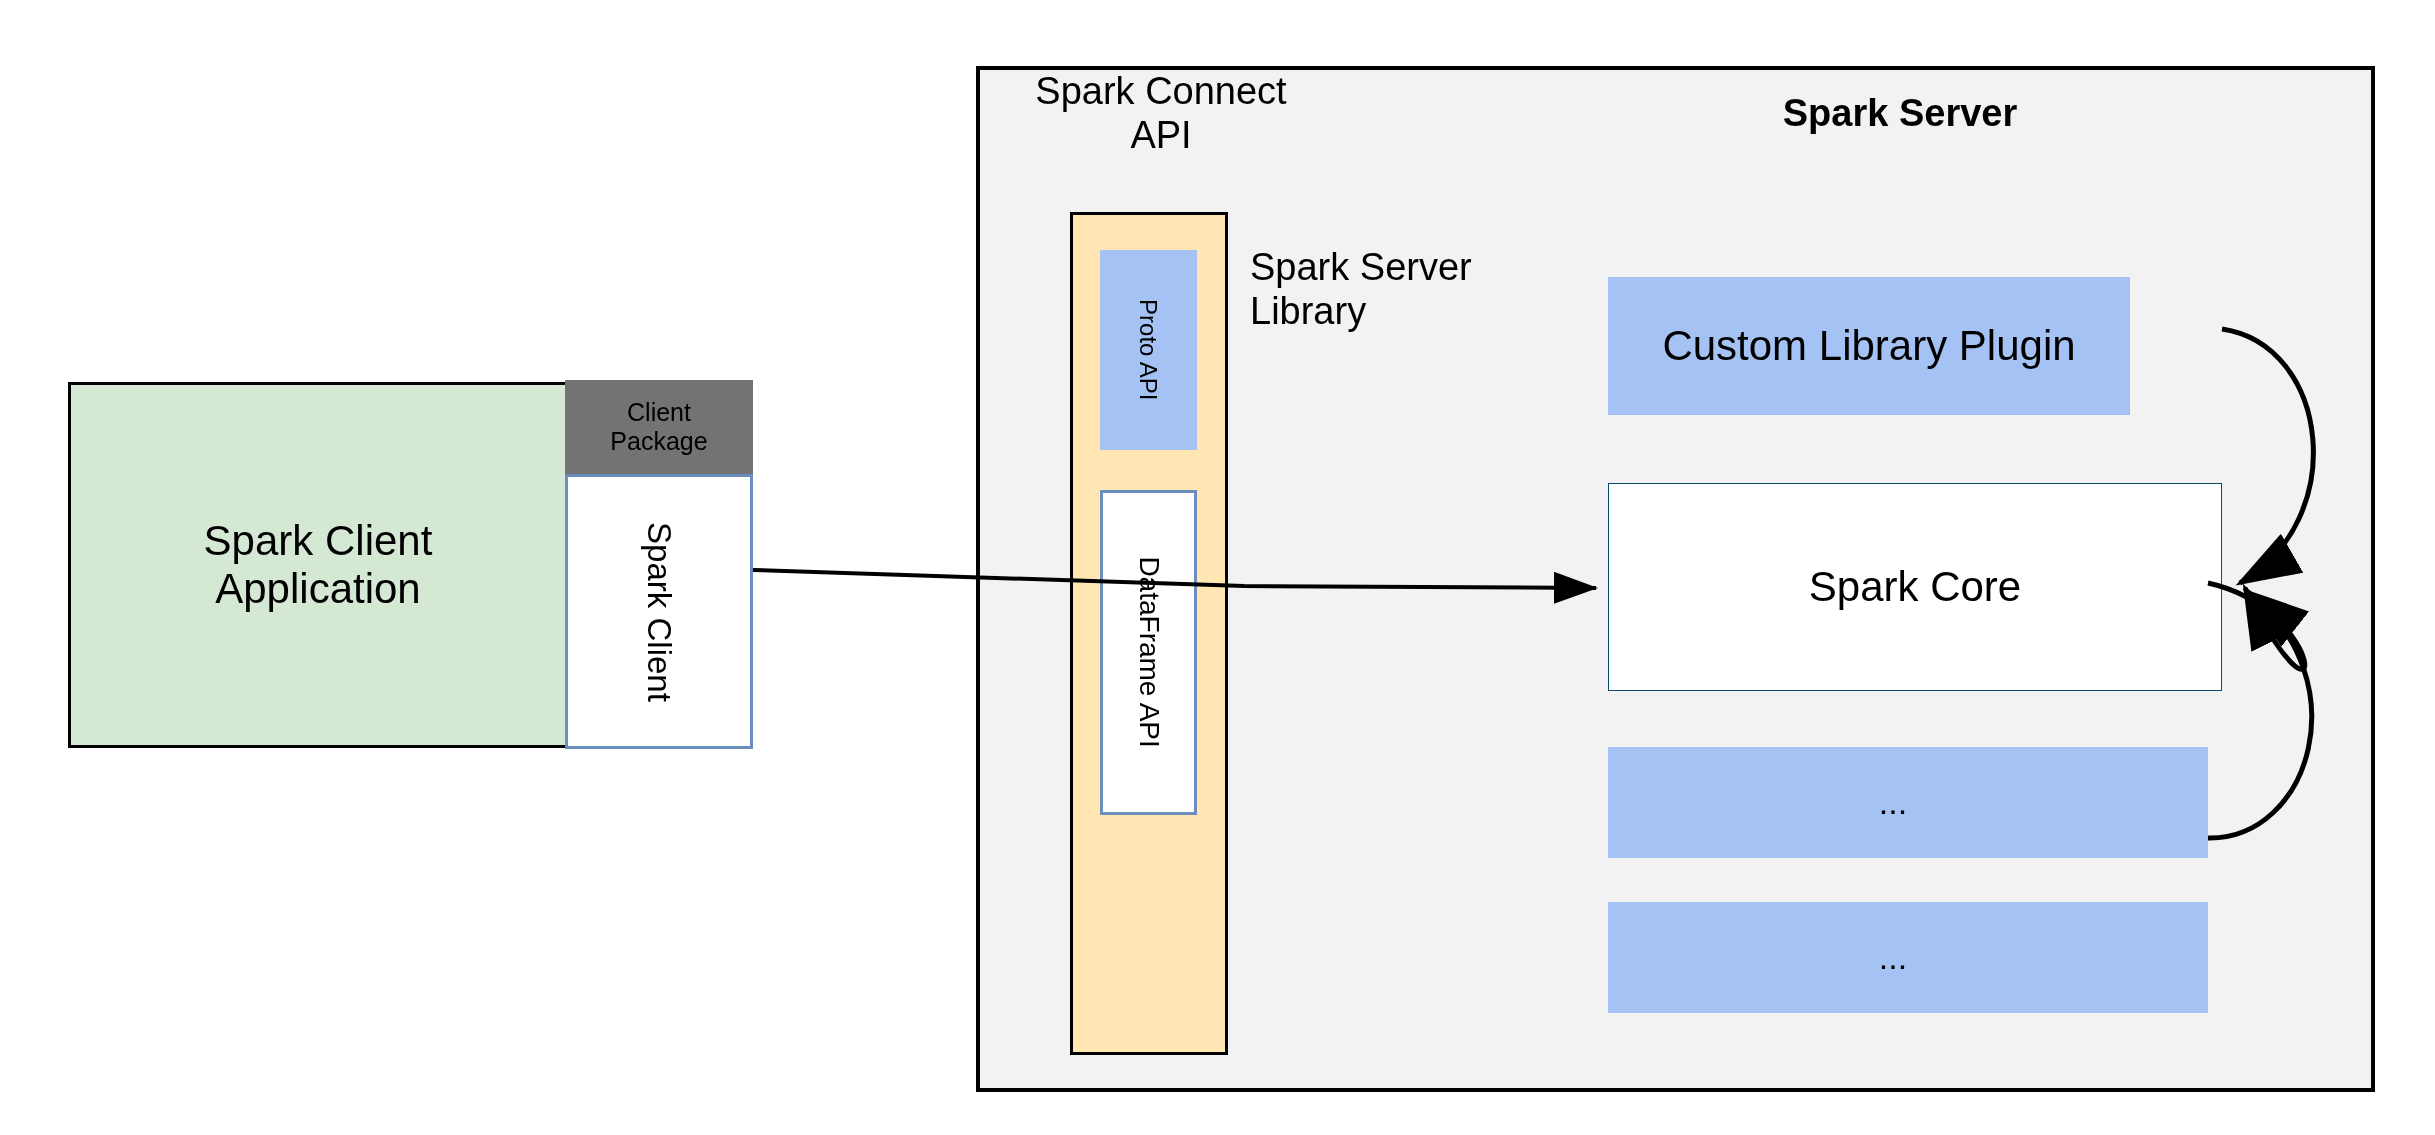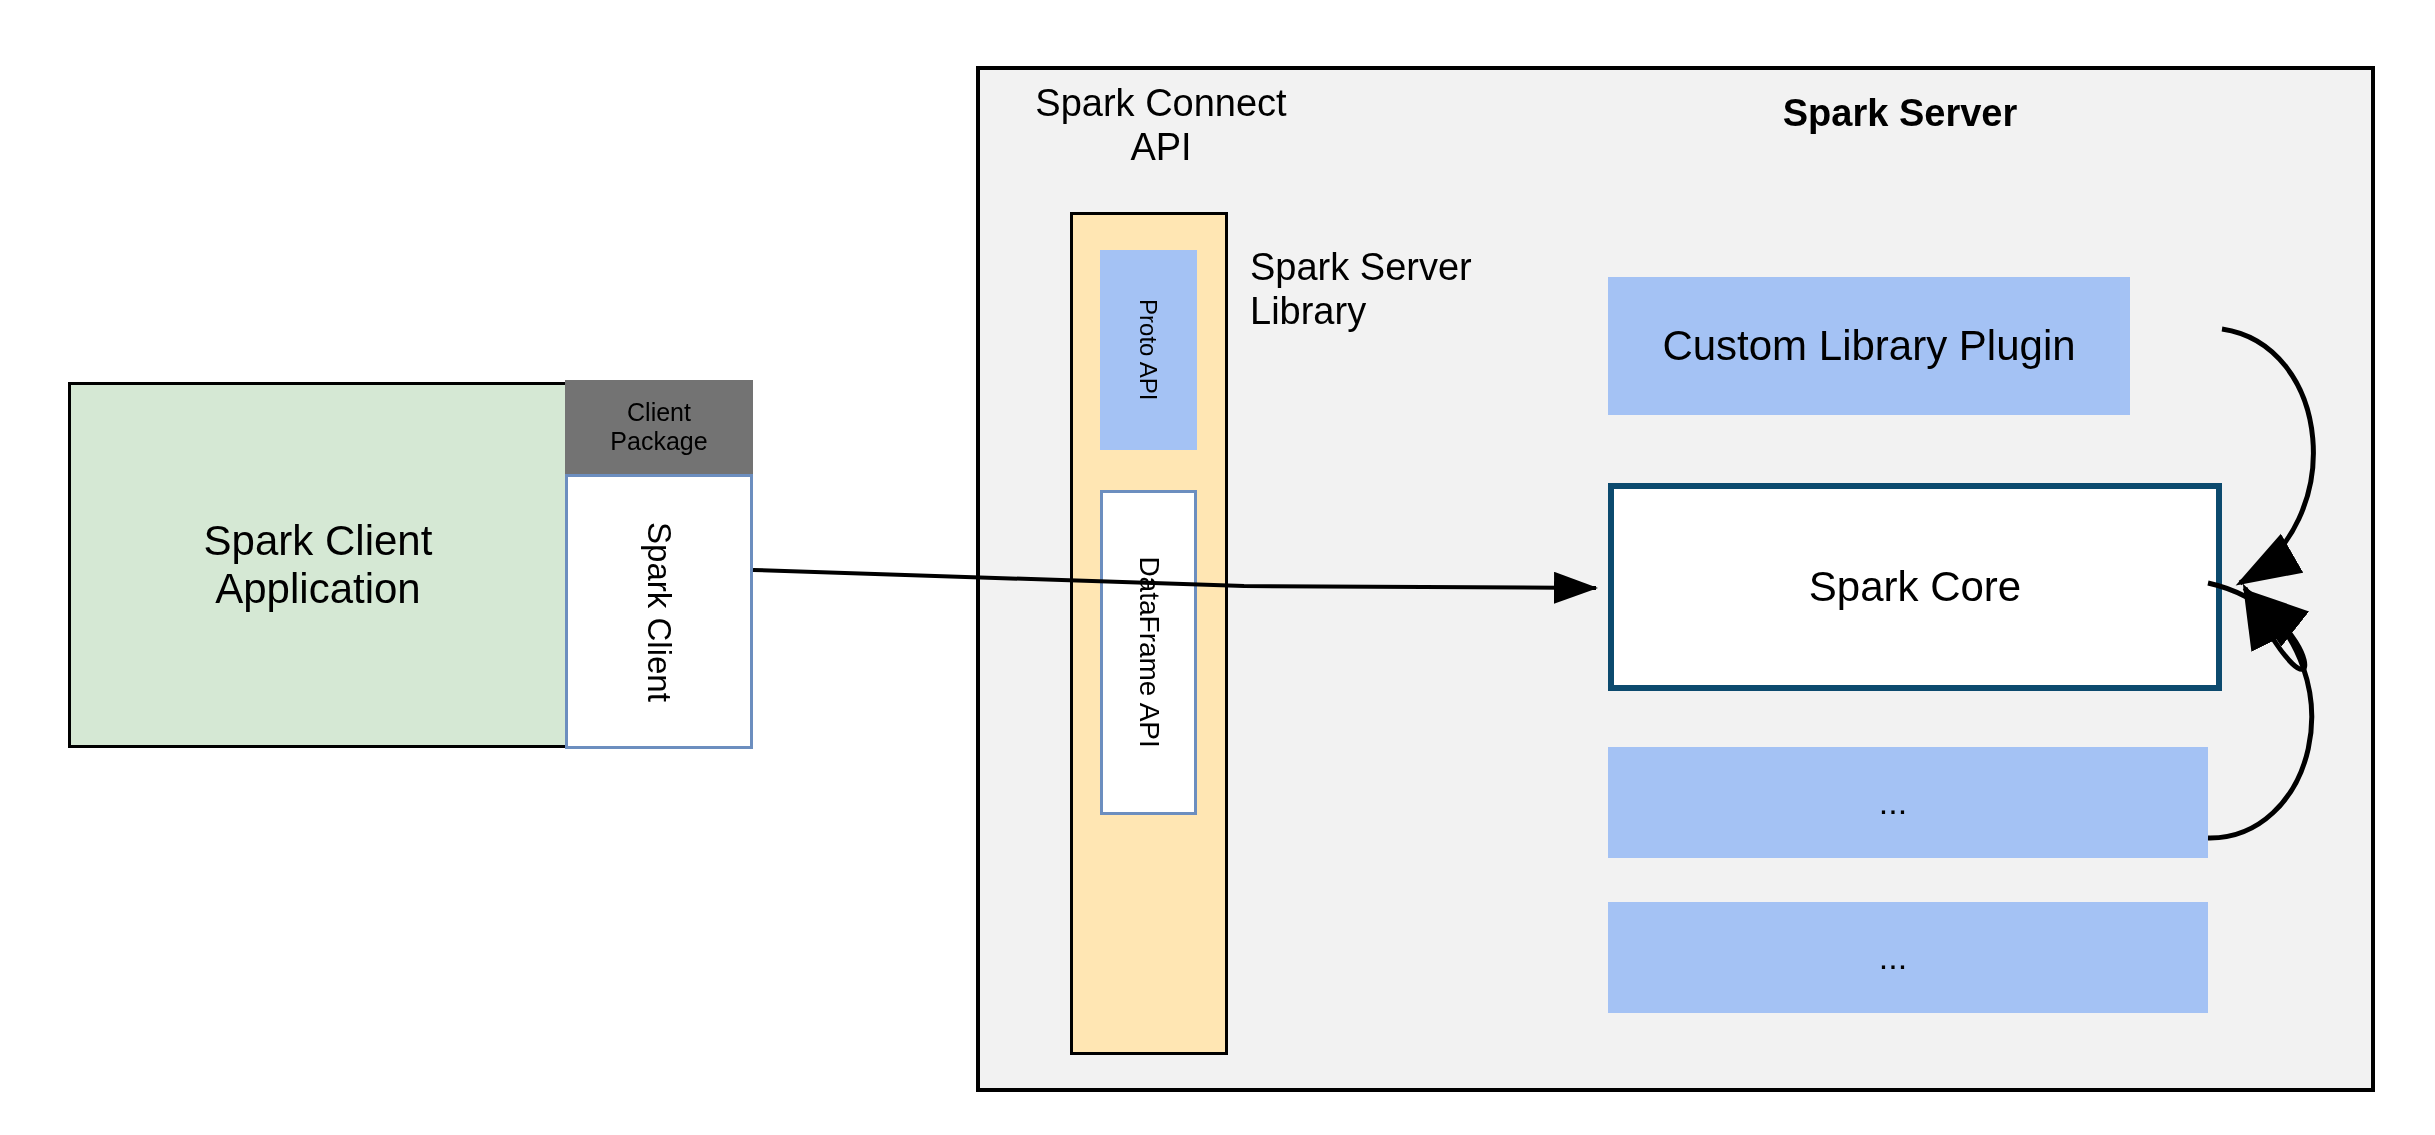--- a/index.html
+++ b/index.html
@@ -81,21 +81,21 @@
   }
 
   
   #spark-connect-api-label {
     left: 1016px;
     top: 66px;
     width: 290px;
     height: 100px;
     font-size: 38px;
     align-items: flex-start;
-    padding-top: 16px;
+    padding-top: 4px;
     z-index: 4;
   }
   #spark-connect-api-label .label { white-space: pre-line; }
 
   #spark-server-title {
     left: 1640px;
     top: 86px;
     width: 520px;
     height: 56px;
     font-size: 38px;
@@ -170,21 +170,21 @@
     font-size: 42px;
     z-index: 4;
   }
 
   #spark-core {
     left: 1608px;
     top: 483px;
     width: 614px;
     height: 208px;
     background: #ffffff;
-    border: 6px solid #0c4a6e;
+    border: 1px solid #0c4a6e;
     font-size: 42px;
     z-index: 4;
   }
 
   #ellipsis-box-1 {
     left: 1608px;
     top: 747px;
     width: 600px;
     height: 111px;
     background: #a4c2f4;

